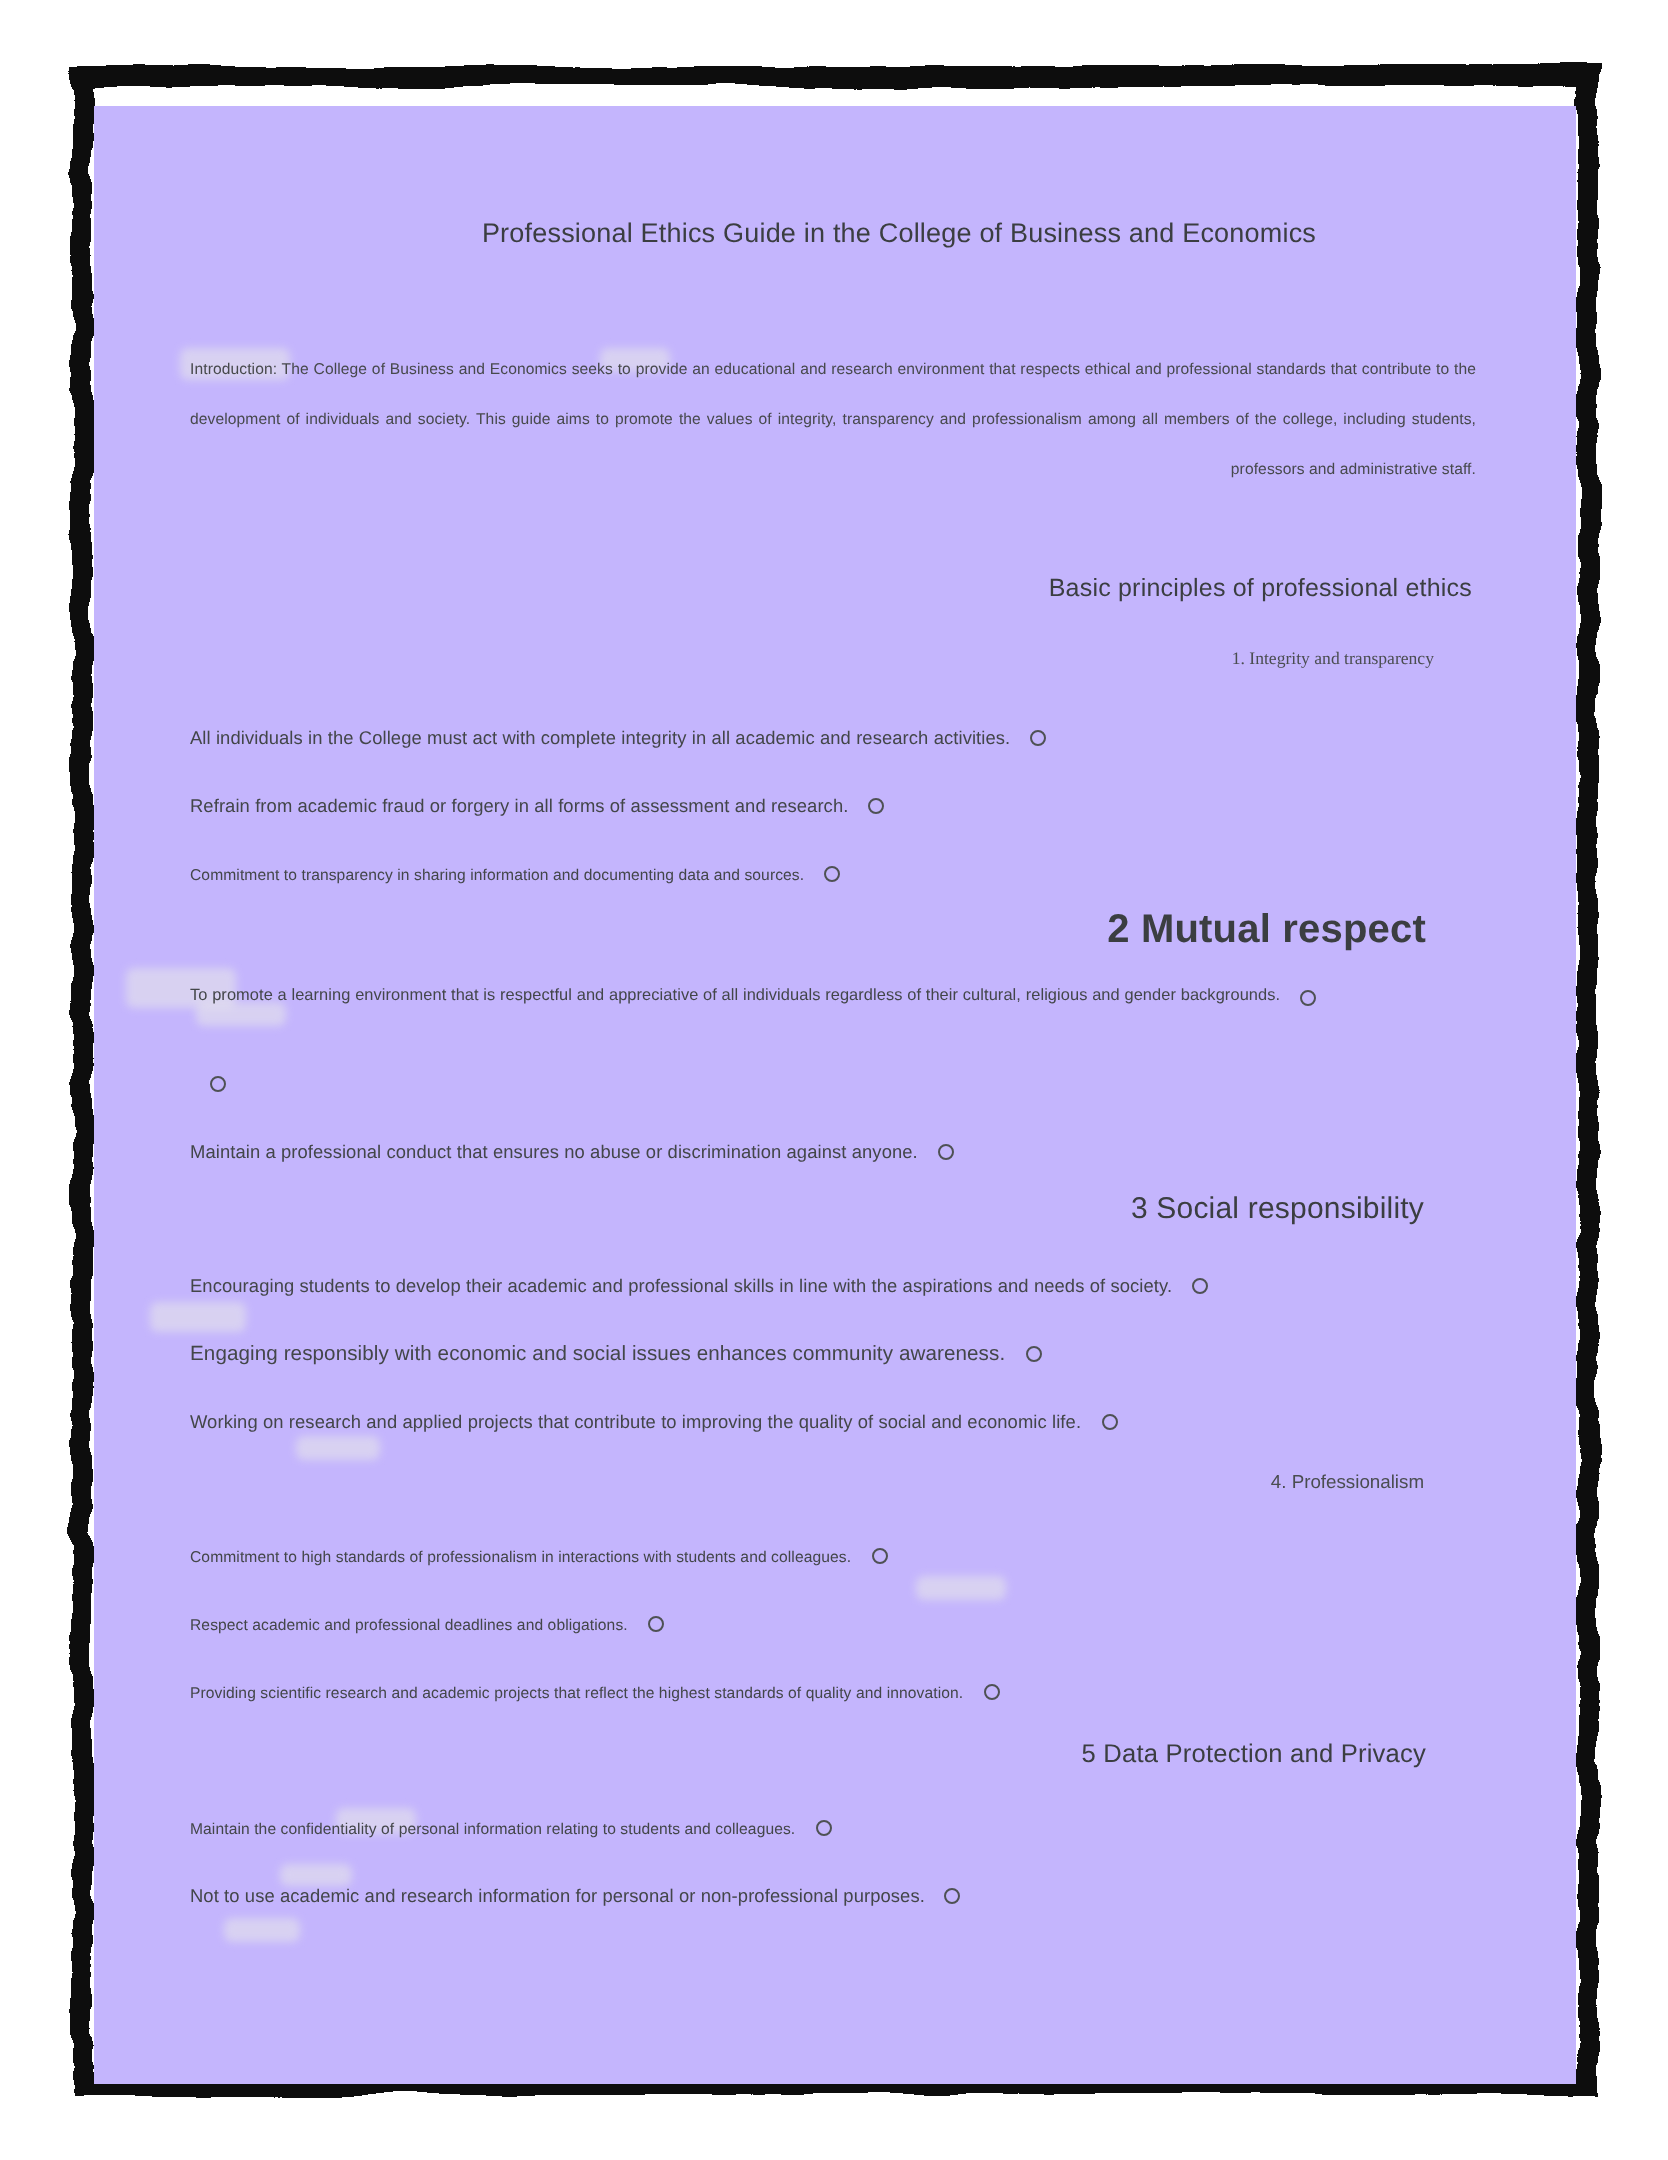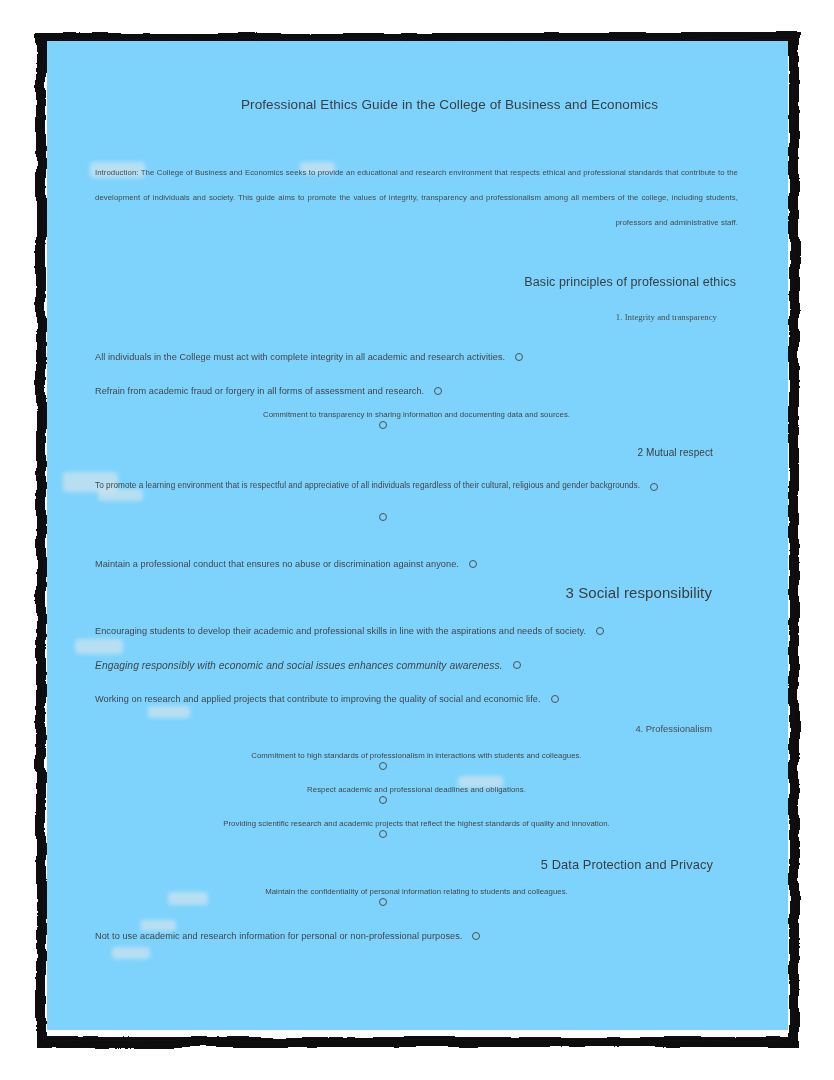--- a/index.html
+++ b/index.html
@@ -2,61 +2,61 @@
 <html><head>
 <meta charset="utf-8">
 <style>
   html,body{margin:0;padding:0;}
   body{
     width:834px;height:1080px;background:#ffffff;position:relative;
     font-family:"Liberation Sans", sans-serif;color:#3f4245;overflow:hidden;
     -webkit-font-smoothing:antialiased;
   }
   .frame-svg{position:absolute;left:0;top:0;width:834px;height:1080px;pointer-events:none;}
-  .page{position:absolute;left:47px;top:41px;width:741px;height:989px;background:#7dd3fc;}
+  .page{position:absolute;left:47px;top:53px;width:741px;height:989px;background:#c4b5fd;}
   .content{padding:0 50px 0 48px;position:relative;}
 
   .doc-title{
     margin:56px 0 0;font-size:13.5px;font-weight:400;text-align:center;
     position:relative;left:33px;color:#3b3e41;letter-spacing:.1px;line-height:16px;
   }
   .intro{
     margin:47px 0 0;font-size:7.8px;line-height:25px;color:#47494c;
     text-align:justify;text-align-last:right;letter-spacing:.05px;
   }
 
   .h{font-weight:400;margin:0;text-align:right;color:#3b3e41;letter-spacing:.1px;}
   .h-basic{font-size:12.5px;margin:40px 2px 0 0;line-height:15px;}
   .sub{font-size:8.8px;text-align:right;color:#4a4d50;line-height:11px;margin:0;font-weight:400;}
   .sub-1{margin:22px 21px 0 0;font-family:Liberation Serif, serif;}
-  .h-mutual{font-size:10px;margin:2px 25px 0 0;line-height:18px;}
+  .h-mutual{font-size:20px;margin:2px 25px 0 0;line-height:18px;font-weight:bold;}
   .h-social{font-size:15px;margin:3px 26px 0 0;line-height:17px;}
   .sub-4{margin:7px 26px 0 0;font-size:9.4px;}
   .h-data{font-size:12.8px;margin:6px 25px 0 0;line-height:15px;}
 
   .rows-a{margin-top:17px;}
   .rows-b{margin-top:11px;}
   .rows-c{margin-top:13px;}
   .rows-d{margin-top:15px;}
   .rows-e{margin-top:13px;}
 
   .row{display:flex;align-items:center;justify-content:flex-start;min-height:34px;}
   .row-text{text-align:right;color:#434649;max-width:590px;line-height:13px;letter-spacing:.05px;}
   .bullet{
     flex:0 0 auto;width:6px;height:6px;border:1.2px solid #4e5154;border-radius:50%;
     margin-left:10px;margin-right:77px;background:transparent;
   }
   .row.two-line{align-items:flex-start;margin-bottom:6px;}
   .row.two-line .row-text{line-height:26px;}
   .row.two-line .bullet{margin-top:10px;}
 
-  .fs-xs{font-size:7.8px;flex-direction:column;}
+  .fs-xs{font-size:7.8px;}
   .fs-sm{font-size:8.2px;}
   .fs-md{font-size:9.2px;}
-  .fs-lg{font-size:10.3px;font-style:italic;}
+  .fs-lg{font-size:10.3px;}
 
   .ghost{
     position:absolute;background:#e9e9e9;border-radius:4px;
     filter:blur(2px);opacity:.55;pointer-events:none;
   }
 </style>
 </head>
 <body>
 
 <svg class="frame-svg" width="834" height="1080" viewBox="0 0 834 1080" aria-hidden="true">

